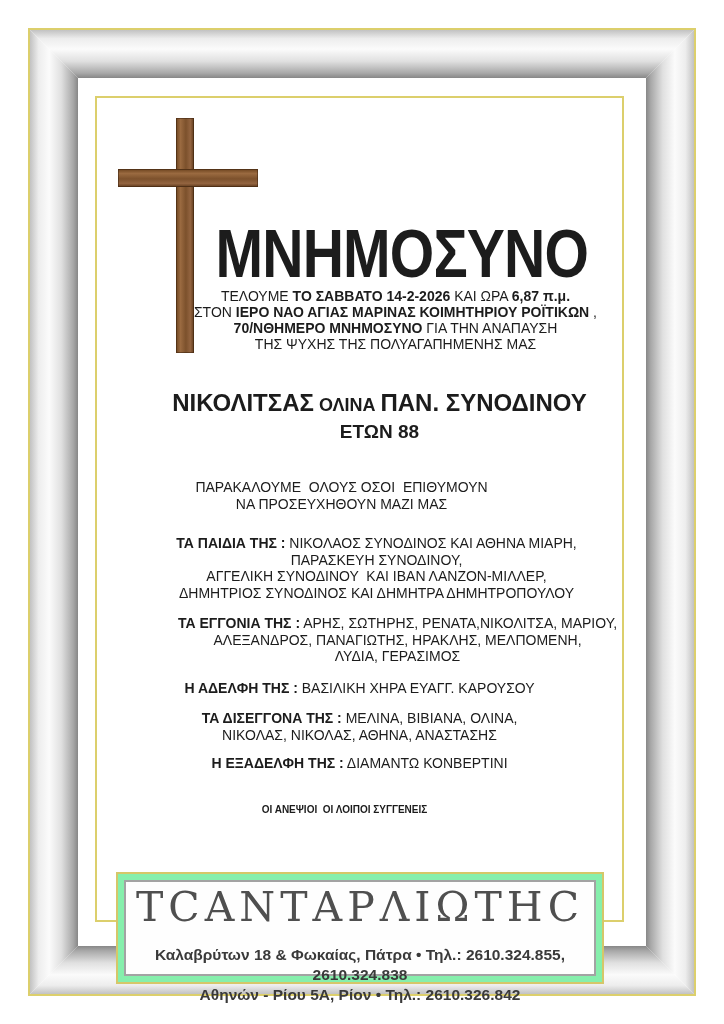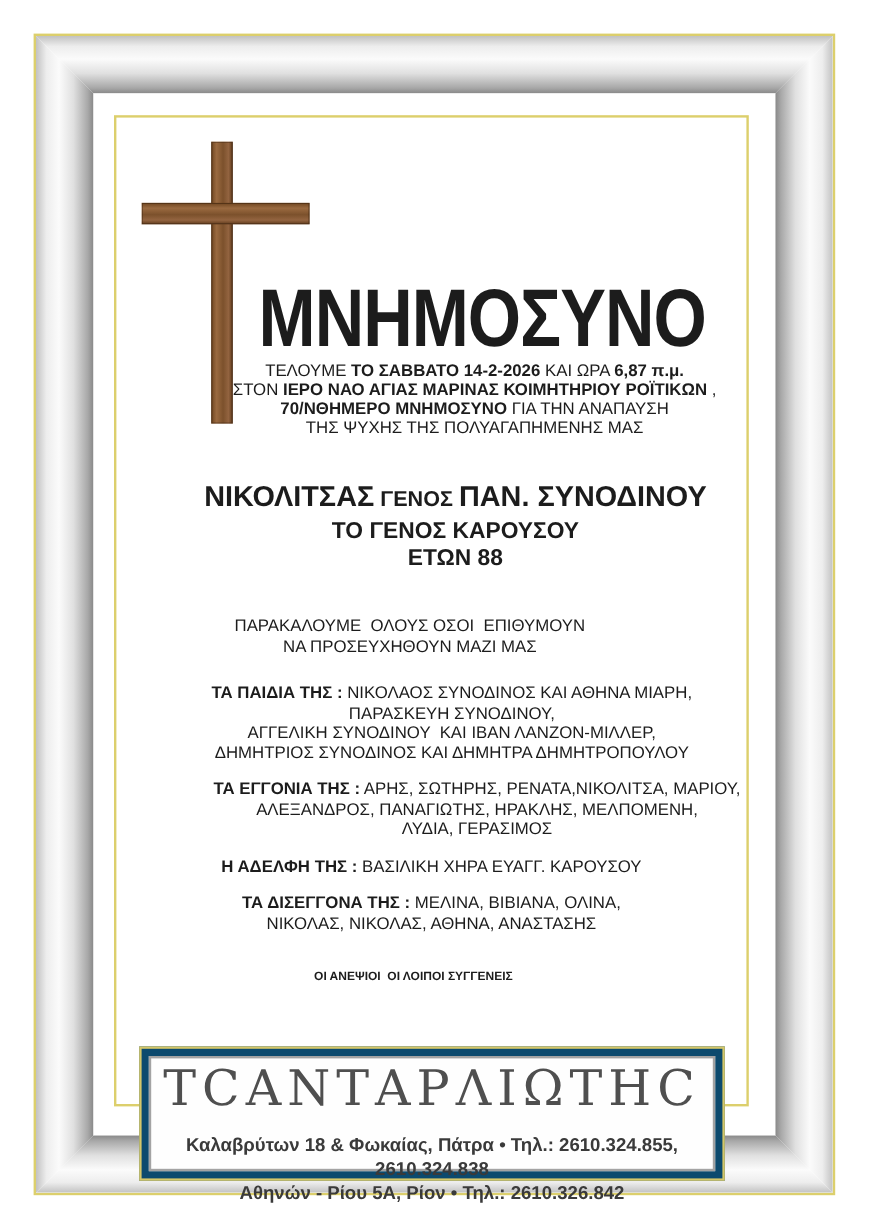--- a/index.html
+++ b/index.html
@@ -29,40 +29,40 @@
   
   .gold-inner{position:absolute;left:95px;top:96px;width:525px;height:822px;border:2px solid #dccf6c;}
   
   .cross-v{position:absolute;left:176px;top:118px;width:18px;height:235px;
     background:linear-gradient(90deg,#6d441f 0%,#9a6a40 25%,#7c512c 55%,#936440 80%,#5f3a1c 100%);
     box-shadow:inset 0 0 0 1px rgba(60,35,15,.55);}
   .cross-h{position:absolute;left:118px;top:169px;width:140px;height:18px;
     background:linear-gradient(180deg,#6d441f 0%,#9a6a40 25%,#7c512c 55%,#936440 80%,#5f3a1c 100%);
     box-shadow:inset 0 0 0 1px rgba(60,35,15,.55);}
   
-  .content{position:absolute;left:95px;top:104px;width:529px;text-align:center;}
+  .content{position:absolute;left:95px;top:92px;width:529px;text-align:center;}
   .title{margin-top:134px;padding-left:84px;line-height:54px;font-weight:bold;font-size:68px;letter-spacing:-1px;white-space:nowrap;}
   .title span{display:inline-block;transform:scaleX(0.84);transform-origin:center;}
   .intro{margin-top:8px;padding-left:72px;font-size:14px;line-height:16px;}
   .b{font-weight:bold;}
   .name-block{margin-top:36px;padding-left:40px;font-weight:bold;}
   .name-main{font-size:24px;line-height:30px;white-space:nowrap;}
   .name-small{font-size:18px;}
   .name-sub{font-size:19px;line-height:23px;}
   .prayer{margin-top:36px;padding-right:36px;font-size:14px;line-height:17px;}
   .fam{font-size:14px;line-height:16.5px;}
   .fam-children{margin-top:22px;padding-left:34px;}
   .fam-grand{margin-top:14px;padding-left:36px;margin-left:40px;}
   .fam-sister{margin-top:15px;}
   .fam-gg{margin-top:14px;}
   .fam-cousin{margin-top:12px;}
   .closing{margin-top:30px;padding-right:30px;font-size:10px;font-weight:bold;line-height:16px;}
   .ln{white-space:pre-wrap;}
   
-  .fh-box{position:absolute;left:116px;top:872px;width:488px;height:112px;background:#0c4a6e;
+  .fh-box{position:absolute;left:116px;top:872px;width:488px;height:112px;background:#86efac;
     border:2px solid #d5c769;box-sizing:border-box;padding:6px;z-index:5;}
   .fh-inner{width:100%;height:100%;border:2px solid #a3a3a3;box-sizing:border-box;text-align:center;background:#fefefe;}
   .fh-brand{margin-top:3px;font-family:"DejaVu Serif", serif;font-size:41px;line-height:44px;
     letter-spacing:5px;color:#4f4f4f;white-space:nowrap;}
   .fh-addr{font-size:15.5px;font-weight:bold;line-height:20px;color:#3a3a3a;}
   .fh-addr1{margin-top:16px;}
 </style>
 </head>
 <body>
 
@@ -85,22 +85,21 @@
   <div class="title"><span>ΜΝΗΜΟΣΥΝΟ</span></div>
 
   <div class="intro">
     <div class="ln"><span>ΤΕΛΟΥΜΕ </span><span class="b">ΤΟ ΣΑΒΒΑΤΟ 14-2-2026</span><span> ΚΑΙ ΩΡΑ </span><span class="b">6,87 π.μ.</span></div>
     <div class="ln"><span>ΣΤΟΝ </span><span class="b">ΙΕΡΟ ΝΑΟ ΑΓΙΑΣ ΜΑΡΙΝΑΣ ΚΟΙΜΗΤΗΡΙΟΥ ΡΟΪΤΙΚΩΝ</span><span> ,</span></div>
     <div class="ln"><span class="b">70/ΝΘΗΜΕΡΟ ΜΝΗΜΟΣΥΝΟ</span><span> ΓΙΑ ΤΗΝ ΑΝΑΠΑΥΣΗ</span></div>
     <div class="ln"><span>ΤΗΣ ΨΥΧΗΣ ΤΗΣ ΠΟΛΥΑΓΑΠΗΜΕΝΗΣ ΜΑΣ</span></div>
   </div>
 
   <div class="name-block">
-    <div class="name-main ln"><span>ΝΙΚΟΛΙΤΣΑΣ</span><span class="name-small"> ΓΕΝΟΣ </span><span>ΠΑΝ. ΣΥΝΟΔΙΝΟΥ</span></div>
-    <div class="name-sub">ΤΟ ΓΕΝΟΣ ΚΑΡΟΥΣΟΥ</div>
+    <div class="name-main ln"><span>ΝΙΚΟΛΙΤΣΑΣ</span><span class="name-small"> ΟΛΙΝΑ </span><span>ΠΑΝ. ΣΥΝΟΔΙΝΟΥ</span></div>
     <div class="name-sub">ΕΤΩΝ 88</div>
   </div>
 
   <div class="prayer">
     <div class="ln">ΠΑΡΑΚΑΛΟΥΜΕ  ΟΛΟΥΣ ΟΣΟΙ  ΕΠΙΘΥΜΟΥΝ</div>
     <div class="ln">ΝΑ ΠΡΟΣΕΥΧΗΘΟΥΝ ΜΑΖΙ ΜΑΣ</div>
   </div>
 
   <div class="fam fam-children">
     <div class="ln"><span class="b">ΤΑ ΠΑΙΔΙΑ ΤΗΣ :</span><span> ΝΙΚΟΛΑΟΣ ΣΥΝΟΔΙΝΟΣ ΚΑΙ ΑΘΗΝΑ ΜΙΑΡΗ,</span></div>
@@ -117,20 +116,23 @@
 
   <div class="fam fam-sister">
     <div class="ln"><span class="b">Η ΑΔΕΛΦΗ ΤΗΣ :</span><span> ΒΑΣΙΛΙΚΗ ΧΗΡΑ ΕΥΑΓΓ. ΚΑΡΟΥΣΟΥ</span></div>
   </div>
 
   <div class="fam fam-gg">
     <div class="ln"><span class="b">ΤΑ ΔΙΣΕΓΓΟΝΑ ΤΗΣ :</span><span> ΜΕΛΙΝΑ, ΒΙΒΙΑΝΑ, ΟΛΙΝΑ,</span></div>
     <div class="ln">ΝΙΚΟΛΑΣ, ΝΙΚΟΛΑΣ, ΑΘΗΝΑ, ΑΝΑΣΤΑΣΗΣ</div>
   </div>
 
+  <div class="fam fam-cousin">
+    <div class="ln"><span class="b">Η ΕΞΑΔΕΛΦΗ ΤΗΣ :</span><span> ΔΙΑΜΑΝΤΩ ΚΟΝΒΕΡΤΙΝΙ</span></div>
+  </div>
 
   <div class="closing ln">ΟΙ ΑΝΕΨΙΟΙ  ΟΙ ΛΟΙΠΟΙ ΣΥΓΓΕΝΕΙΣ</div>
 
 </div>
 
 <div class="fh-box">
   <div class="fh-inner">
     <div class="fh-brand">ΤCΑΝΤΑΡΛΙΩΤΗC</div>
     <div class="fh-addr fh-addr1">Καλαβρύτων 18 &amp; Φωκαίας, Πάτρα • Τηλ.: 2610.324.855, 2610.324.838</div>
     <div class="fh-addr">Αθηνών - Ρίου 5Α, Ρίον • Τηλ.: 2610.326.842</div>

